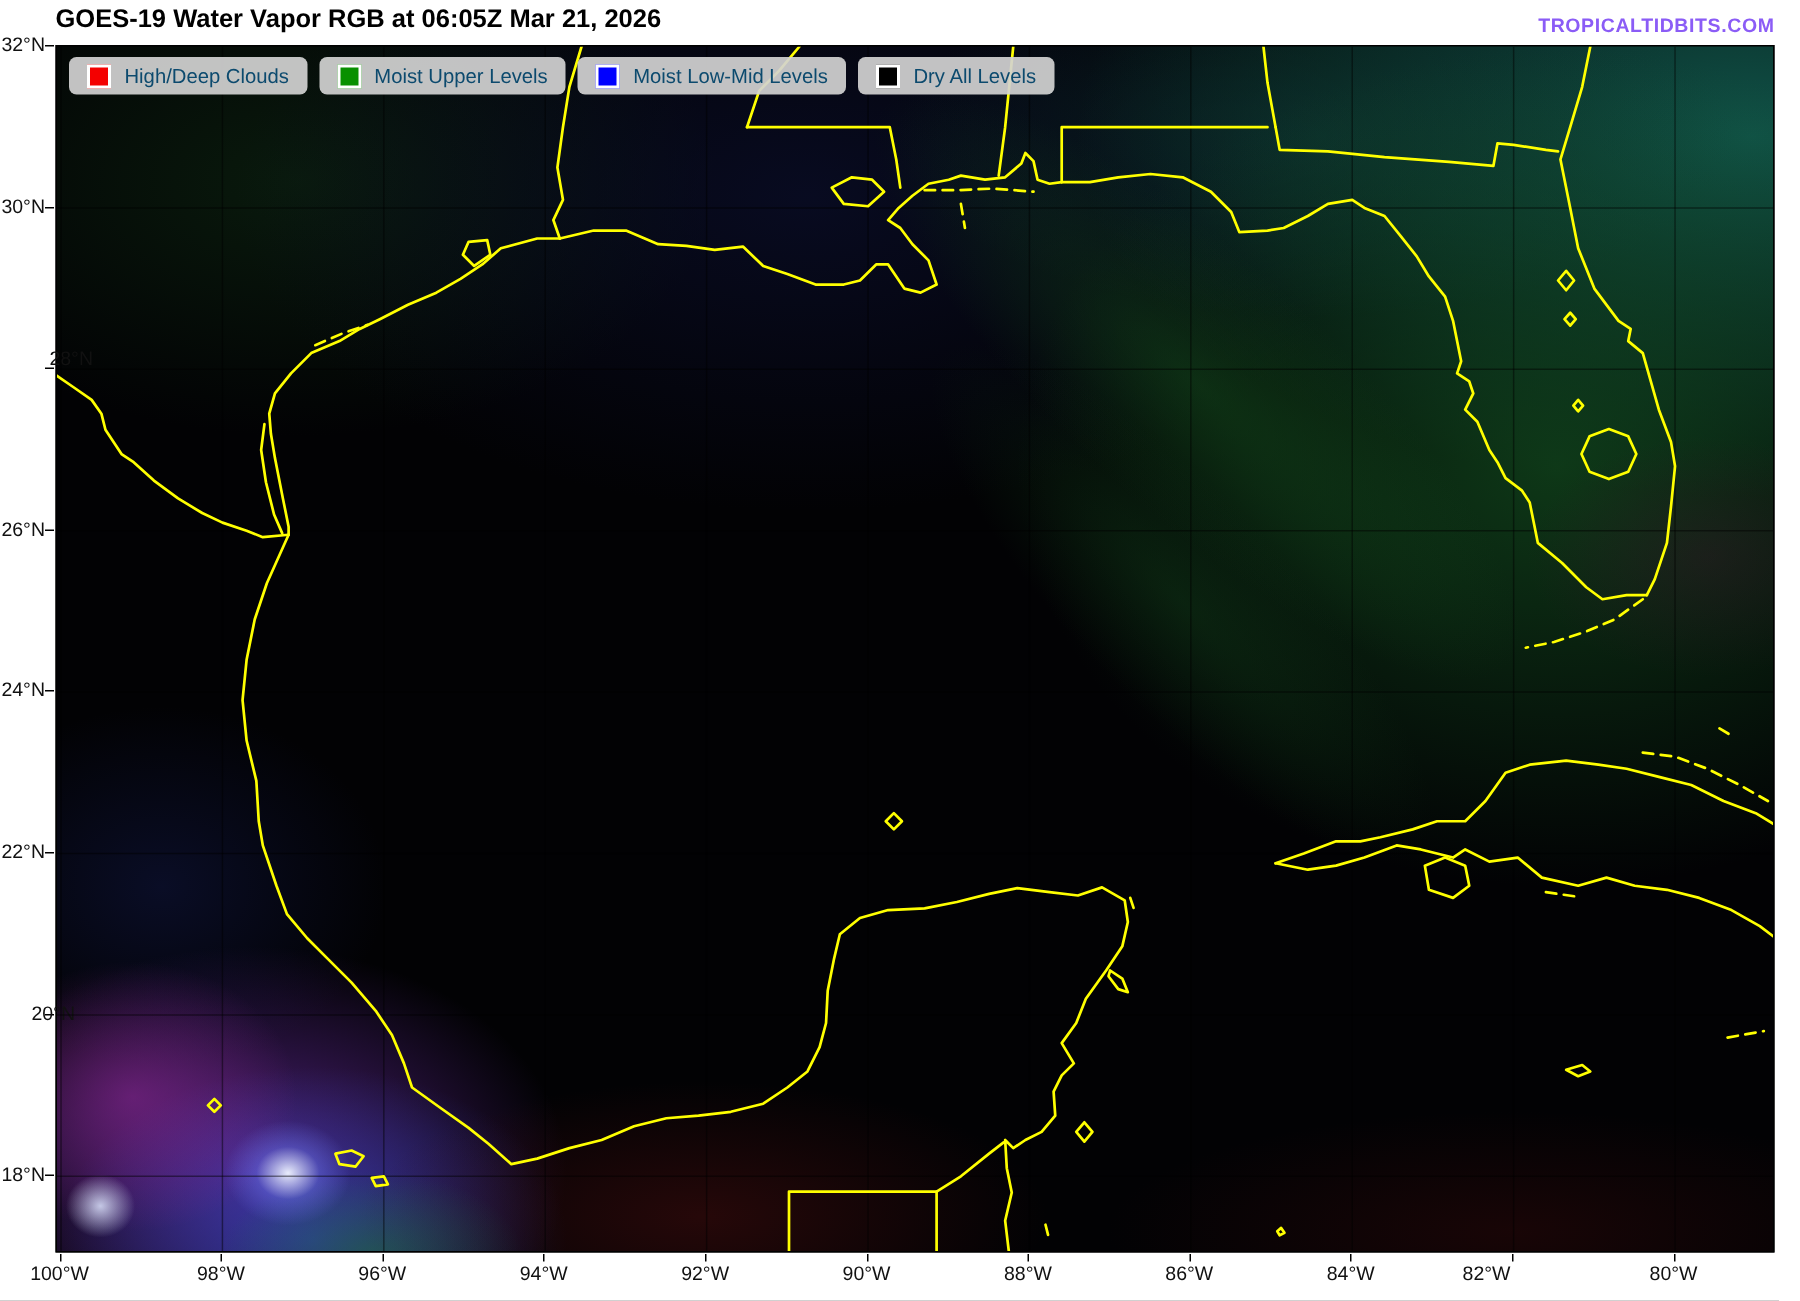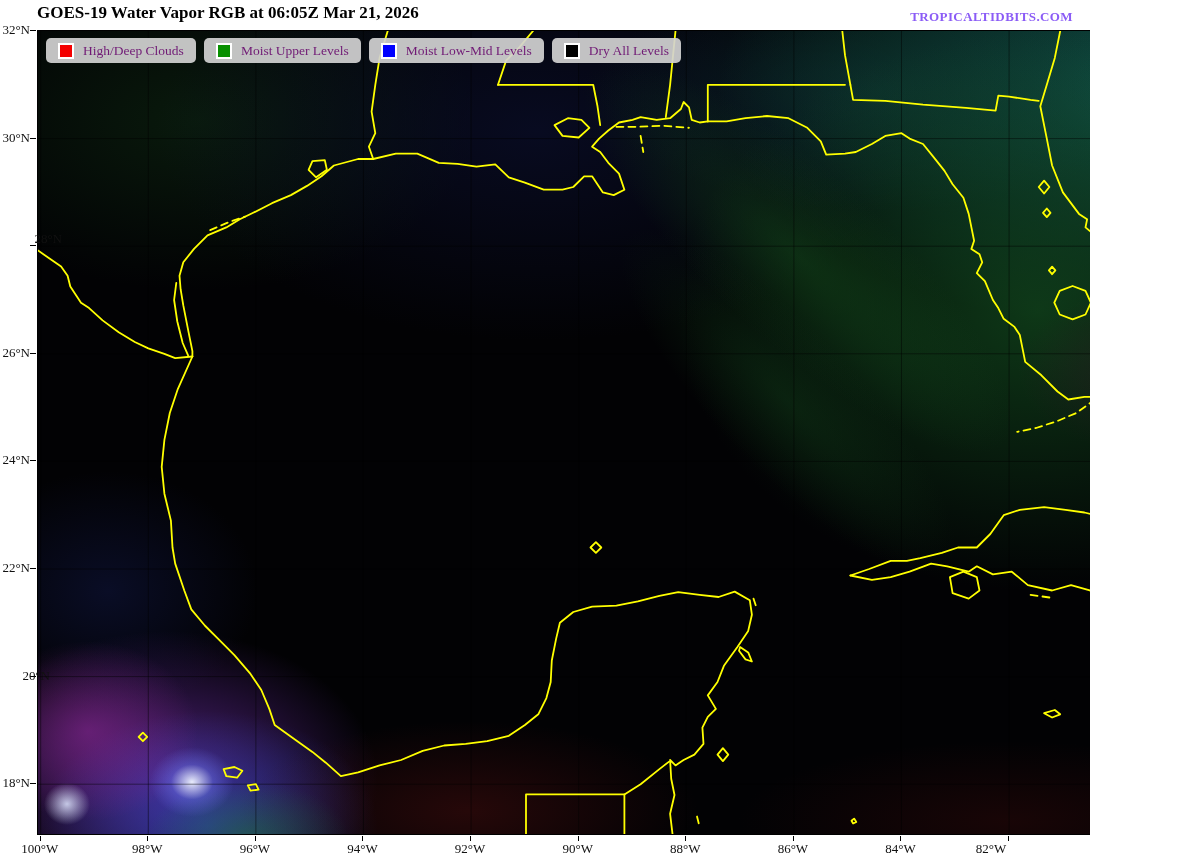--- a/index.html
+++ b/index.html
@@ -1,17 +1,17 @@
 <!DOCTYPE html>
 <html><head>
 <meta charset="utf-8">
 <style>
   html,body{margin:0;padding:0;background:#ffffff;}
-  .page{position:relative;width:1090px;height:867px;background:#ffffff;overflow:hidden;
-        font-family:Liberation Serif, serif;}
+  .page{position:relative;width:1200px;height:867px;background:#ffffff;overflow:hidden;
+        font-family:Liberation Sans, sans-serif;}
   .title{position:absolute;left:37px;top:3px;font-size:17px;font-weight:bold;color:#000;white-space:nowrap;}
   .watermark{position:absolute;right:17px;top:9px;font-size:13px;font-weight:bold;color:#8b5cf6;letter-spacing:.4px;}
   .map{position:absolute;left:37px;top:30px;width:1146px;height:805px;background:#020204;
        border:1px solid #000;box-sizing:border-box;overflow:hidden;}
   .blob{position:absolute;pointer-events:none;}
   
   .b-tl-green {left:-120px;top:-80px;width:560px;height:340px;background:radial-gradient(closest-side,rgba(14,42,18,.6),rgba(0,0,0,0));}
   .b-tc-navy {left:120px;top:-110px;width:760px;height:420px;background:radial-gradient(closest-side,rgba(13,18,56,.55),rgba(0,0,0,0));}
   .b-tr-teal {left:680px;top:-180px;width:900px;height:480px;background:radial-gradient(closest-side,rgba(18,92,80,.9),rgba(0,0,0,0));}
   .b-tr-teal2 {left:560px;top:-60px;width:560px;height:240px;background:radial-gradient(closest-side,rgba(16,64,56,.5),rgba(0,0,0,0));}
@@ -26,21 +26,21 @@
   .b-blue-ml{left:-80px;top:440px;width:300px;height:240px;background:radial-gradient(closest-side,rgba(30,42,126,.28),rgba(0,0,0,0));}
   .b-red-a{left:200px;top:690px;width:460px;height:180px;background:radial-gradient(closest-side,rgba(74,14,14,.5),rgba(0,0,0,0));}
   .b-red-b{left:700px;top:710px;width:540px;height:160px;background:radial-gradient(closest-side,rgba(58,10,10,.4),rgba(0,0,0,0));}
   .b-red-r{left:980px;top:260px;width:240px;height:160px;background:radial-gradient(closest-side,rgba(72,16,52,.28),rgba(0,0,0,0));}
   .b-bot-green{left:110px;top:750px;width:200px;height:110px;background:radial-gradient(closest-side,rgba(30,112,52,.55),rgba(0,0,0,0));}
   svg.geo{position:absolute;left:0;top:0;z-index:3;}
   .legend{position:absolute;left:8px;top:7px;z-index:5;display:flex;gap:8px;}
   .legend-item{display:flex;align-items:center;gap:9px;background:rgba(210,210,210,.92);
                border-radius:5px;padding:4px 12px;height:17px;}
   .swatch{width:12px;height:12px;border:2px solid #ffffff;flex:0 0 auto;}
-  .legend-label{font-size:13.5px;color:#701a75;white-space:nowrap;}
+  .legend-label{font-size:13.5px;color:#0c4a6e;white-space:nowrap;}
   .lat-label{position:absolute;left:0;width:30px;text-align:right;font-size:13px;color:#111;}
   .lon-label{position:absolute;width:64px;text-align:center;font-size:13px;color:#111;top:841px;}
   .tick{position:absolute;background:#000;}
 </style>
 </head>
 <body>
 
 <div class="page">
   <div class="title">GOES-19 Water Vapor RGB at 06:05Z Mar 21, 2026</div>
   <div class="watermark">TROPICALTIDBITS.COM</div>

